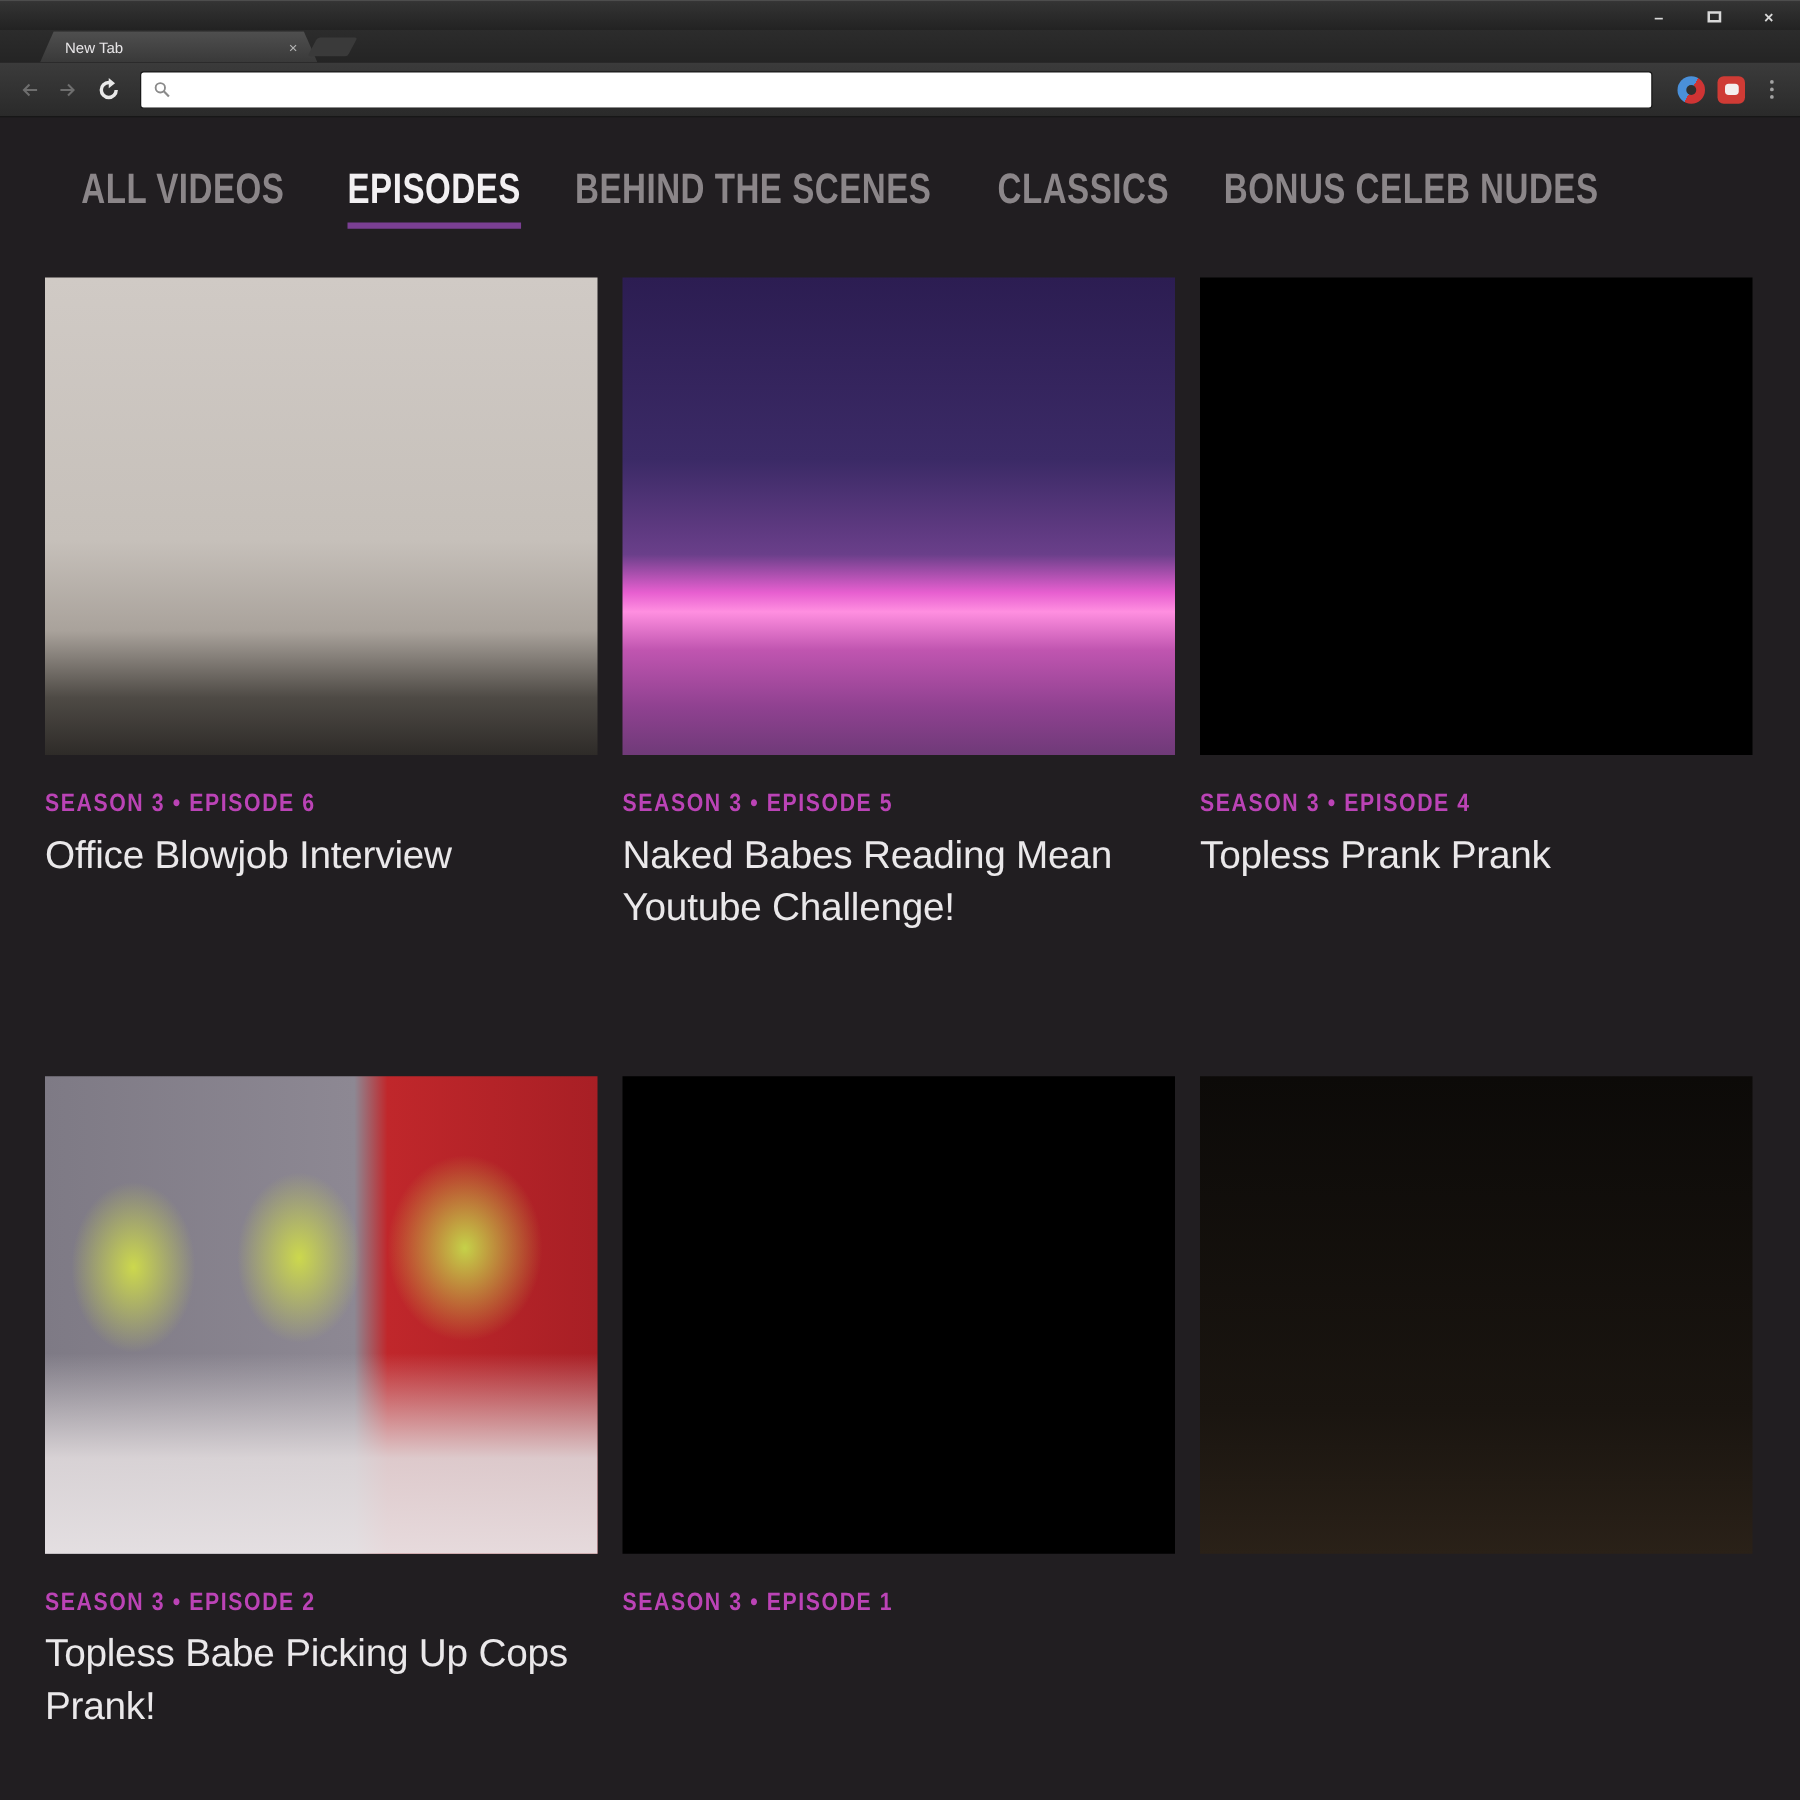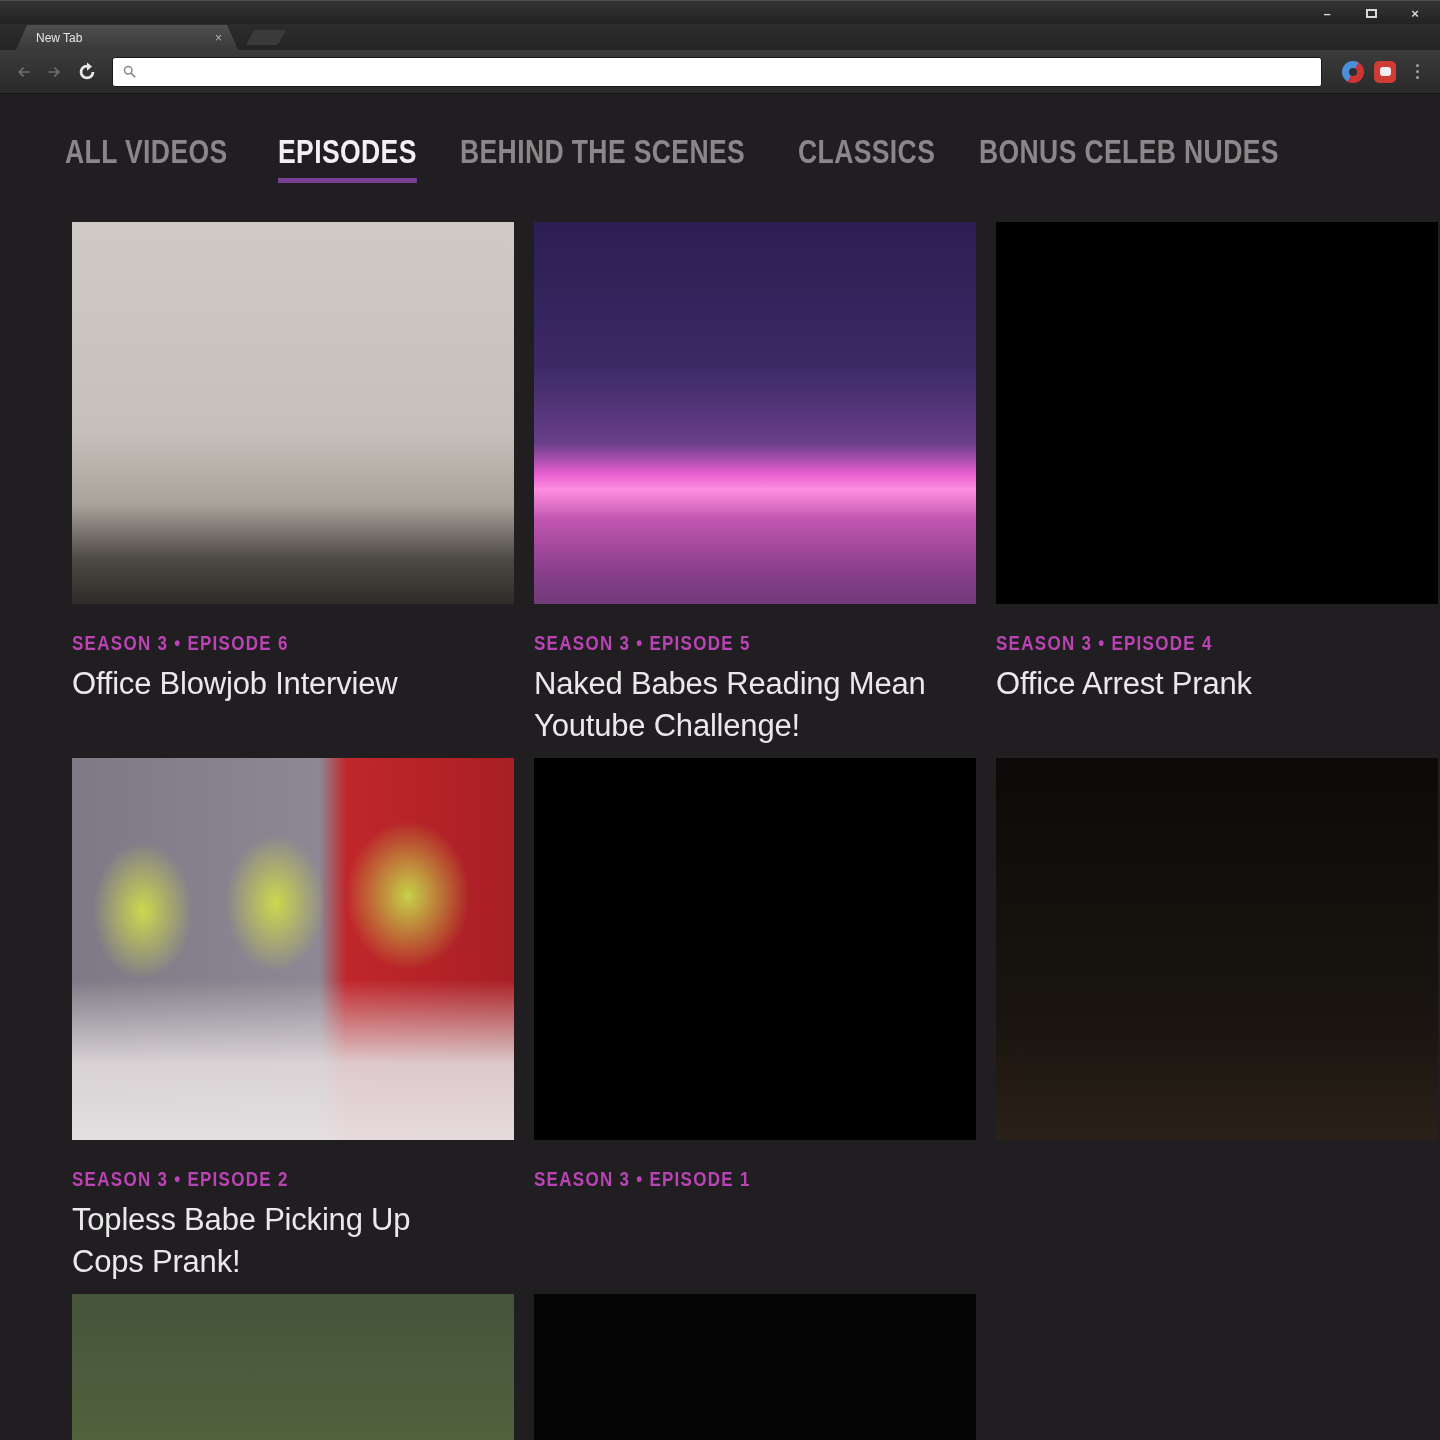--- a/index.html
+++ b/index.html
@@ -6,21 +6,21 @@
   html,body { width:1440px; height:1440px; overflow:hidden; }
   body { background:#211e21; font-family:"Liberation Sans", sans-serif; }
 
   
   .titlebar { height:24px; background:linear-gradient(#343434,#222); border-top:1px solid #4d4d4d; position:relative; }
   .win-controls { position:absolute; top:3px; right:8px; display:flex; gap:10px; }
   .win-btn { width:34px; height:18px; display:flex; align-items:center; justify-content:center; color:#d8d8d8; font-size:13px; font-weight:bold; }
   .max-box { width:11px; height:9px; border:2px solid #d8d8d8; display:inline-block; }
 
   .tabstrip { height:26px; background:linear-gradient(#2c2c2c,#242424); position:relative; }
-  .tab { position:absolute; left:16px; bottom:0; width:222px; height:25px;
+  .tab { position:absolute; left:32px; bottom:0; width:222px; height:25px;
          background:linear-gradient(#4f4f4f,#393939);
          clip-path:polygon(11px 0, calc(100% - 11px) 0, 100% 100%, 0 100%);
          display:flex; align-items:center; padding:0 16px 0 20px; }
   .tab-title { flex:1; font-size:12px; color:#e8e6e8; }
   .tab-close { font-size:12px; color:#b5b5b5; line-height:1; }
   .newtab-btn { position:absolute; left:250px; bottom:5px; width:32px; height:15px; background:#3a3a3a; transform:skewX(-28deg); border-radius:2px; }
 
   .toolbar { height:44px; background:linear-gradient(#3b3b3b,#2a2a2a); border-bottom:1px solid #141414;
              display:flex; align-items:center; padding:0 10px; gap:6px; }
   .tool-icon { width:26px; height:26px; display:flex; align-items:center; justify-content:center; }
@@ -40,21 +40,21 @@
   .content { background:#211e21; padding-top:36px; }
 
   .nav-tabs { padding-left:30px; white-space:nowrap;margin-left:35px; }
   .nav-item { display:inline-block; font-size:34px; font-weight:700; letter-spacing:0.5px; color:#8b8689;
               transform:scaleX(0.78); transform-origin:0 0; line-height:42px; cursor:pointer; }
   .nav-item.squeeze { margin-right:-32px; }
   .nav-item.active { color:#f2f0f2; }
   .nav-item.active::after { content:''; display:block; height:5px; background:#7a3f93; margin-top:6px; }
 
   .grid { margin-top:39px; padding:0 38px 0 36px; display:grid; grid-template-columns:repeat(3,442px); column-gap:20px; }
-  .card { height:536px;margin-left:36px; }
+  .card { height:639px; }
   .thumb { width:442px; height:382px; background:#000; }
   .meta { margin-top:27px; font-size:20px; font-weight:700; letter-spacing:1.5px; color:#bb43b6;
           line-height:24px; transform:scaleX(0.85); transform-origin:0 0; white-space:nowrap; }
   .title { margin-top:8px; font-size:31px; font-weight:400; letter-spacing:-0.2px; color:#eae8ea; line-height:42px; }
 </style>
 </head>
 <body>
 
 <div class="titlebar">
   <div class="win-controls">
@@ -138,21 +138,21 @@
 
     <article class="card">
       <div class="thumb" style="background:linear-gradient(180deg,#2c1d52 0%,#3b2a66 38%,#6a3f8a 58%,#e75fd0 66%,#ff8fe0 70%,#c055b0 78%,#8f4190 90%,#6f3a78 100%)"></div>
       <div class="meta">SEASON 3 • EPISODE 5</div>
       <h3 class="title">Naked Babes Reading Mean Youtube Challenge!</h3>
     </article>
 
     <article class="card">
       <div class="thumb" style="background:#000000"></div>
       <div class="meta">SEASON 3 • EPISODE 4</div>
-      <h3 class="title">Office Arrest Prank</h3>
+      <h3 class="title">Topless Prank Prank</h3>
     </article>
 
 
     <article class="card">
       <div class="thumb" style="background:linear-gradient(180deg,rgba(0,0,0,0) 58%,rgba(225,219,221,0.9) 80%,rgba(233,228,230,0.95) 100%),radial-gradient(80px 110px at 16% 40%,#ccd84d 0%,rgba(204,216,77,0) 62%),radial-gradient(80px 110px at 46% 38%,#ccd84d 0%,rgba(204,216,77,0) 62%),radial-gradient(100px 120px at 76% 36%,#c5d149 0%,rgba(197,209,73,0) 62%),linear-gradient(90deg,#7e7a85 0%,#8d8893 56%,#c0272b 62%,#a81f25 100%)"></div>
       <div class="meta">SEASON 3 • EPISODE 2</div>
       <h3 class="title">Topless Babe Picking Up Cops Prank!</h3>
     </article>
 
     <article class="card">

